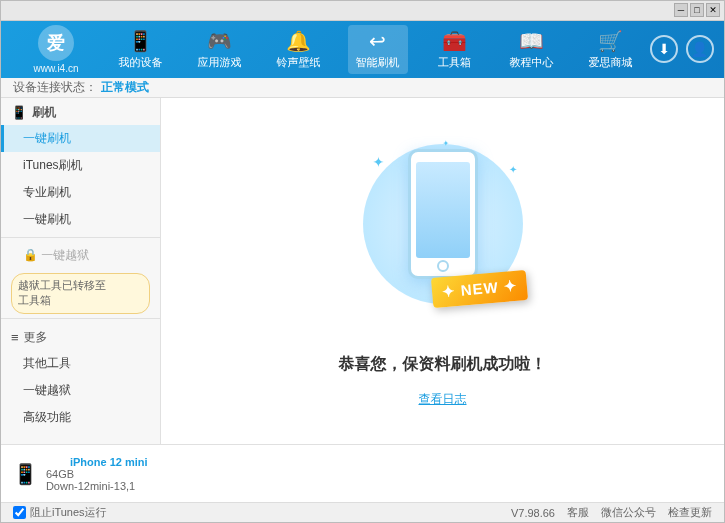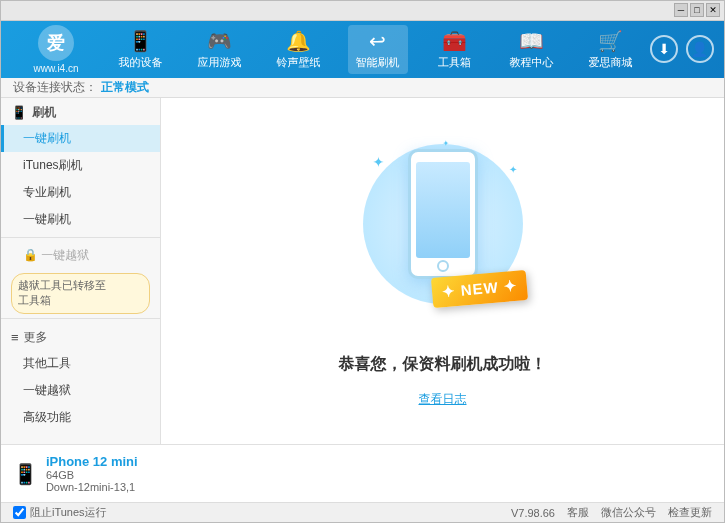--- a/index.html
+++ b/index.html
@@ -255,23 +255,24 @@
       color: #333;
     }
     .checkbox-item input[type="checkbox"] {
       accent-color: #1a9de0;
     }
     .device-info {
       display: flex;
       flex-direction: column;
     }
     .device-name {
-      font-size: 13px;
+      font-size: 11px;
       font-weight: bold;
       color: #1a9de0;
+      margin-left: 24px;
     }
     .device-detail {
       font-size: 11px;
       color: #666;
     }
     .device-icon {
       font-size: 20px;
       color: #555;
       margin-right: 8px;
     }

